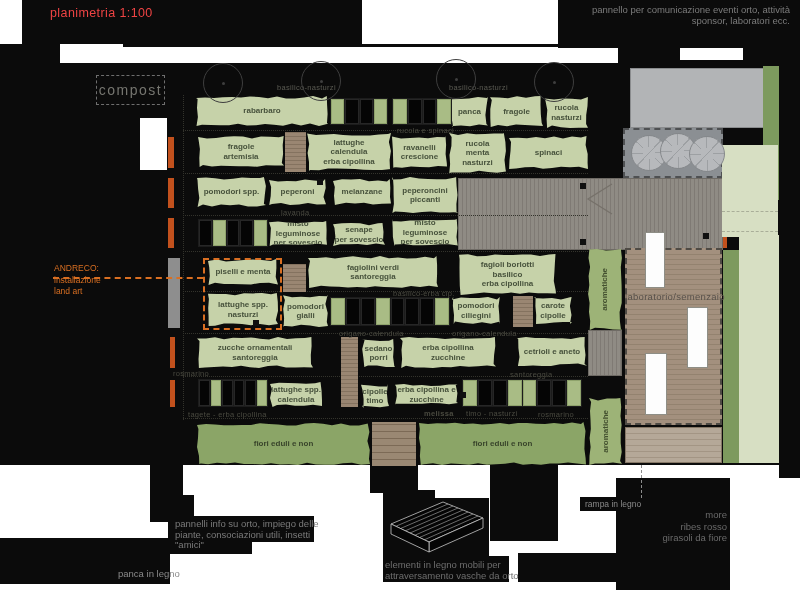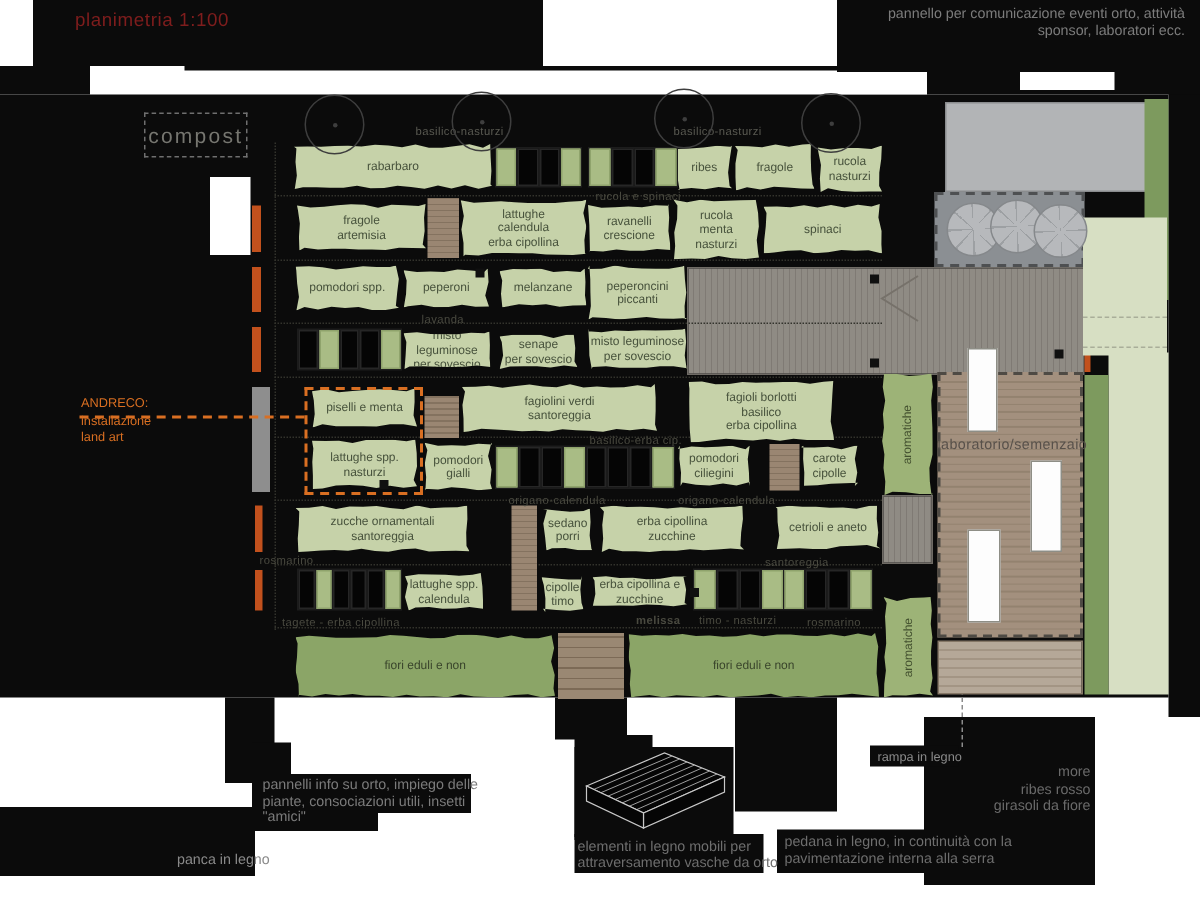--- a/index.html
+++ b/index.html
@@ -1,26 +1,26 @@
 <!DOCTYPE html>
 <html style="--bed-green: #c6d2a9; --flower-green: #8ba567; --aromatic-green: #9db377; --hedge: #7d9a5e; --lawn: #d7dfc3; --terrace: #b2b4b6; --accent-orange: #d96f22; --accent-red: #c2511d; --faint: #4a4a40;"><head>
 <meta charset="utf-8">
 <style>
   html,body{margin:0;padding:0;background:#fff;}
   #plan{position:relative;width:800px;height:600px;background:#ffffff;overflow:hidden;
         font-family:"Liberation Sans",sans-serif;}
   .abs{position:absolute;}
   .blk{position:absolute;background:#0b0b0b;}
   .wht{position:absolute;background:#ffffff;}
-  .t-title{position:absolute;color:#7f1d1d;font-size:12.5px;letter-spacing:.4px;padding-left:16px;}
+  .t-title{position:absolute;color:#ef4444;font-size:12.5px;letter-spacing:.4px;padding-left:16px;}
   .t-note{position:absolute;color:#7c7c7c;font-size:9.5px;line-height:11px;white-space:pre-line;}
   .tr{text-align:right;}
   .faint{position:absolute;color:var(--faint,#4a4a40);font-size:7.5px;white-space:nowrap;letter-spacing:.3px;}
   .bed{position:absolute;background:var(--bed-green,#c6d2a9);display:flex;align-items:center;justify-content:center;}
-  .bed span{font-size:8px;line-height:9.5px;color:#47523c;text-align:center;white-space:pre-line;}
+  .bed span{font-size:8px;line-height:9.5px;color:#47523c;text-align:center;white-space:pre-line;font-weight:bold;}
   .bed.flower{background:var(--flower-green,#8ba567);}
   .bed.flower span{color:#39442b;}
   .bed.aromatic{background:var(--aromatic-green,#9db377);}
   .bed.aromatic span{writing-mode:vertical-rl;transform:rotate(180deg);color:#43502f;}
   .planter{position:absolute;display:flex;gap:1px;background:#1c1c1c;padding:1px;box-sizing:border-box;}
   .planter .cell{flex:1;background:#050505;border:1px solid #262626;}
   .planter .cell.g{background:#a9bc85;border-color:#8fa36c;}
   .walkway{position:absolute;background:repeating-linear-gradient(0deg,#9a8672 0 3px,#84725f 3px 4px);}
   .walkway.wide{background:repeating-linear-gradient(0deg,#9a8873 0 6px,#7c6a56 6px 7px);}
   .obar{position:absolute;background:var(--accent-red,#c2511d);}
@@ -114,21 +114,21 @@
       <div class="rowline" style="left: 183px; top: 333px; width: 405px;"></div>
       <div class="rowline" style="left: 183px; top: 376px; width: 405px;"></div>
       <div class="rowline" style="left: 183px; top: 418px; width: 405px;"></div>
       <div class="rowline-v" style="left: 183px; top: 95px; height: 325px;"></div>
     </div>
   <div id="beds">
       <div class="bed " style="left: 196px; top: 96px; width: 132px; height: 30px; clip-path: polygon(0px 1.9px, 9px 1.6px, 18px 1.9px, 27px 1.3px, 36px 1.1px, 45px 1.6px, 54px 0.5px, 63px 1px, 72px 2.2px, 81px 0.4px, 90px 2.5px, 99px 2.5px, 108px 1.4px, 117px 0.1px, 126px 2.5px, 130.8px 0px, 131.1px 9px, 131.6px 18px, 131px 27px, 132px 27.8px, 123px 29.9px, 114px 27.5px, 105px 29.6px, 96px 27.6px, 87px 29.8px, 78px 28.7px, 69px 27.9px, 60px 29.3px, 51px 29.5px, 42px 27.8px, 33px 29.2px, 24px 29.2px, 15px 28.9px, 6px 28.8px, 0.5px 30px, 1.9px 21px, 1px 12px, 1.6px 3px);">
         <span>rabarbaro</span>
       </div>
       <div class="bed " style="left: 451px; top: 97px; width: 37px; height: 30px; clip-path: polygon(0px 2.3px, 9px 2px, 18px 1.4px, 27px 0.1px, 36px 0.9px, 36.9px 0px, 35.5px 9px, 34.4px 18px, 35.4px 27px, 37px 28.5px, 28px 27.6px, 19px 29.2px, 10px 28.4px, 1px 29.1px, 2.1px 30px, 0.6px 21px, 0.6px 12px, 0.9px 3px);">
-        <span>ribes</span>
+        <span>panca</span>
       </div>
       <div class="bed " style="left: 490px; top: 96px; width: 53px; height: 31px; clip-path: polygon(0px 1.3px, 9px 1.5px, 18px 2.2px, 27px 0.3px, 36px 1.8px, 45px 0.3px, 50.6px 0px, 50.5px 9px, 50.8px 18px, 51.7px 27px, 53px 29.9px, 44px 29.6px, 35px 29px, 26px 28.5px, 17px 30.3px, 8px 28.9px, 0.7px 31px, 0.3px 22px, 0.3px 13px, 1.8px 4px);">
         <span>fragole</span>
       </div>
       <div class="bed " style="left: 545px; top: 97px; width: 43px; height: 31px; clip-path: polygon(0px 1.4px, 9px 2.6px, 18px 1.6px, 27px 1.7px, 36px 2.4px, 42.9px 0px, 42.5px 9px, 41.2px 18px, 41.1px 27px, 43px 30.7px, 34px 30.7px, 25px 30.9px, 16px 30.3px, 7px 28.5px, 2.1px 31px, 1.6px 22px, 2.3px 13px, 0.5px 4px);">
         <span>rucola
 nasturzi</span>
       </div>
       <div class="bed " style="left: 198px; top: 136px; width: 86px; height: 31px; clip-path: polygon(0px 1px, 9px 2.4px, 18px 1.9px, 27px 0.8px, 36px 0.2px, 45px 0.5px, 54px 2.5px, 63px 0.5px, 72px 0.8px, 81px 1.3px, 85.7px 0px, 84.7px 9px, 85.1px 18px, 83.8px 27px, 86px 29.5px, 77px 29.4px, 68px 29.2px, 59px 30.7px, 50px 30.3px, 41px 30.3px, 32px 29.9px, 23px 29.8px, 14px 30.4px, 5px 29.1px, 1.6px 31px, 1.3px 22px, 1.9px 13px, 0.6px 4px);">
         <span>fragole
@@ -374,20 +374,18 @@
     <polygon points="46,44 100,20 100,30 46,54" fill="#050505" stroke="#c8c8c8" stroke-width="0.8"></polygon>
     <polygon points="8,26 46,44 46,54 8,36" fill="#050505" stroke="#c8c8c8" stroke-width="0.8"></polygon>
   </svg>
 
   <div class="note" style="left:175px;top:519px;">pannelli info su orto, impiego delle
 piante, consociazioni utili, insetti
 "amici"</div>
   <div class="note" style="left:118px;top:569px;color:#8a8a8a;">panca in legno</div>
   <div class="note" style="left:385px;top:560px;color:#6e6e6e;">elementi in legno mobili per
 attraversamento vasche da orto</div>
-  <div class="note" style="left:523px;top:557px;color:#6e6e6e;">pedana in legno, in continuità con la
-pavimentazione interna alla serra</div>
   <div class="note" style="left:585px;top:499px;font-size:8.5px;color:#8a8a8a;">rampa in legno</div>
   <div class="note tr" style="left:627px;top:509px;width:100px;text-align:right;line-height:11.5px;color:#6a6a6a;">more
 ribes rosso
 girasoli da fiore</div>
 
 </div>
 
 </body></html>

